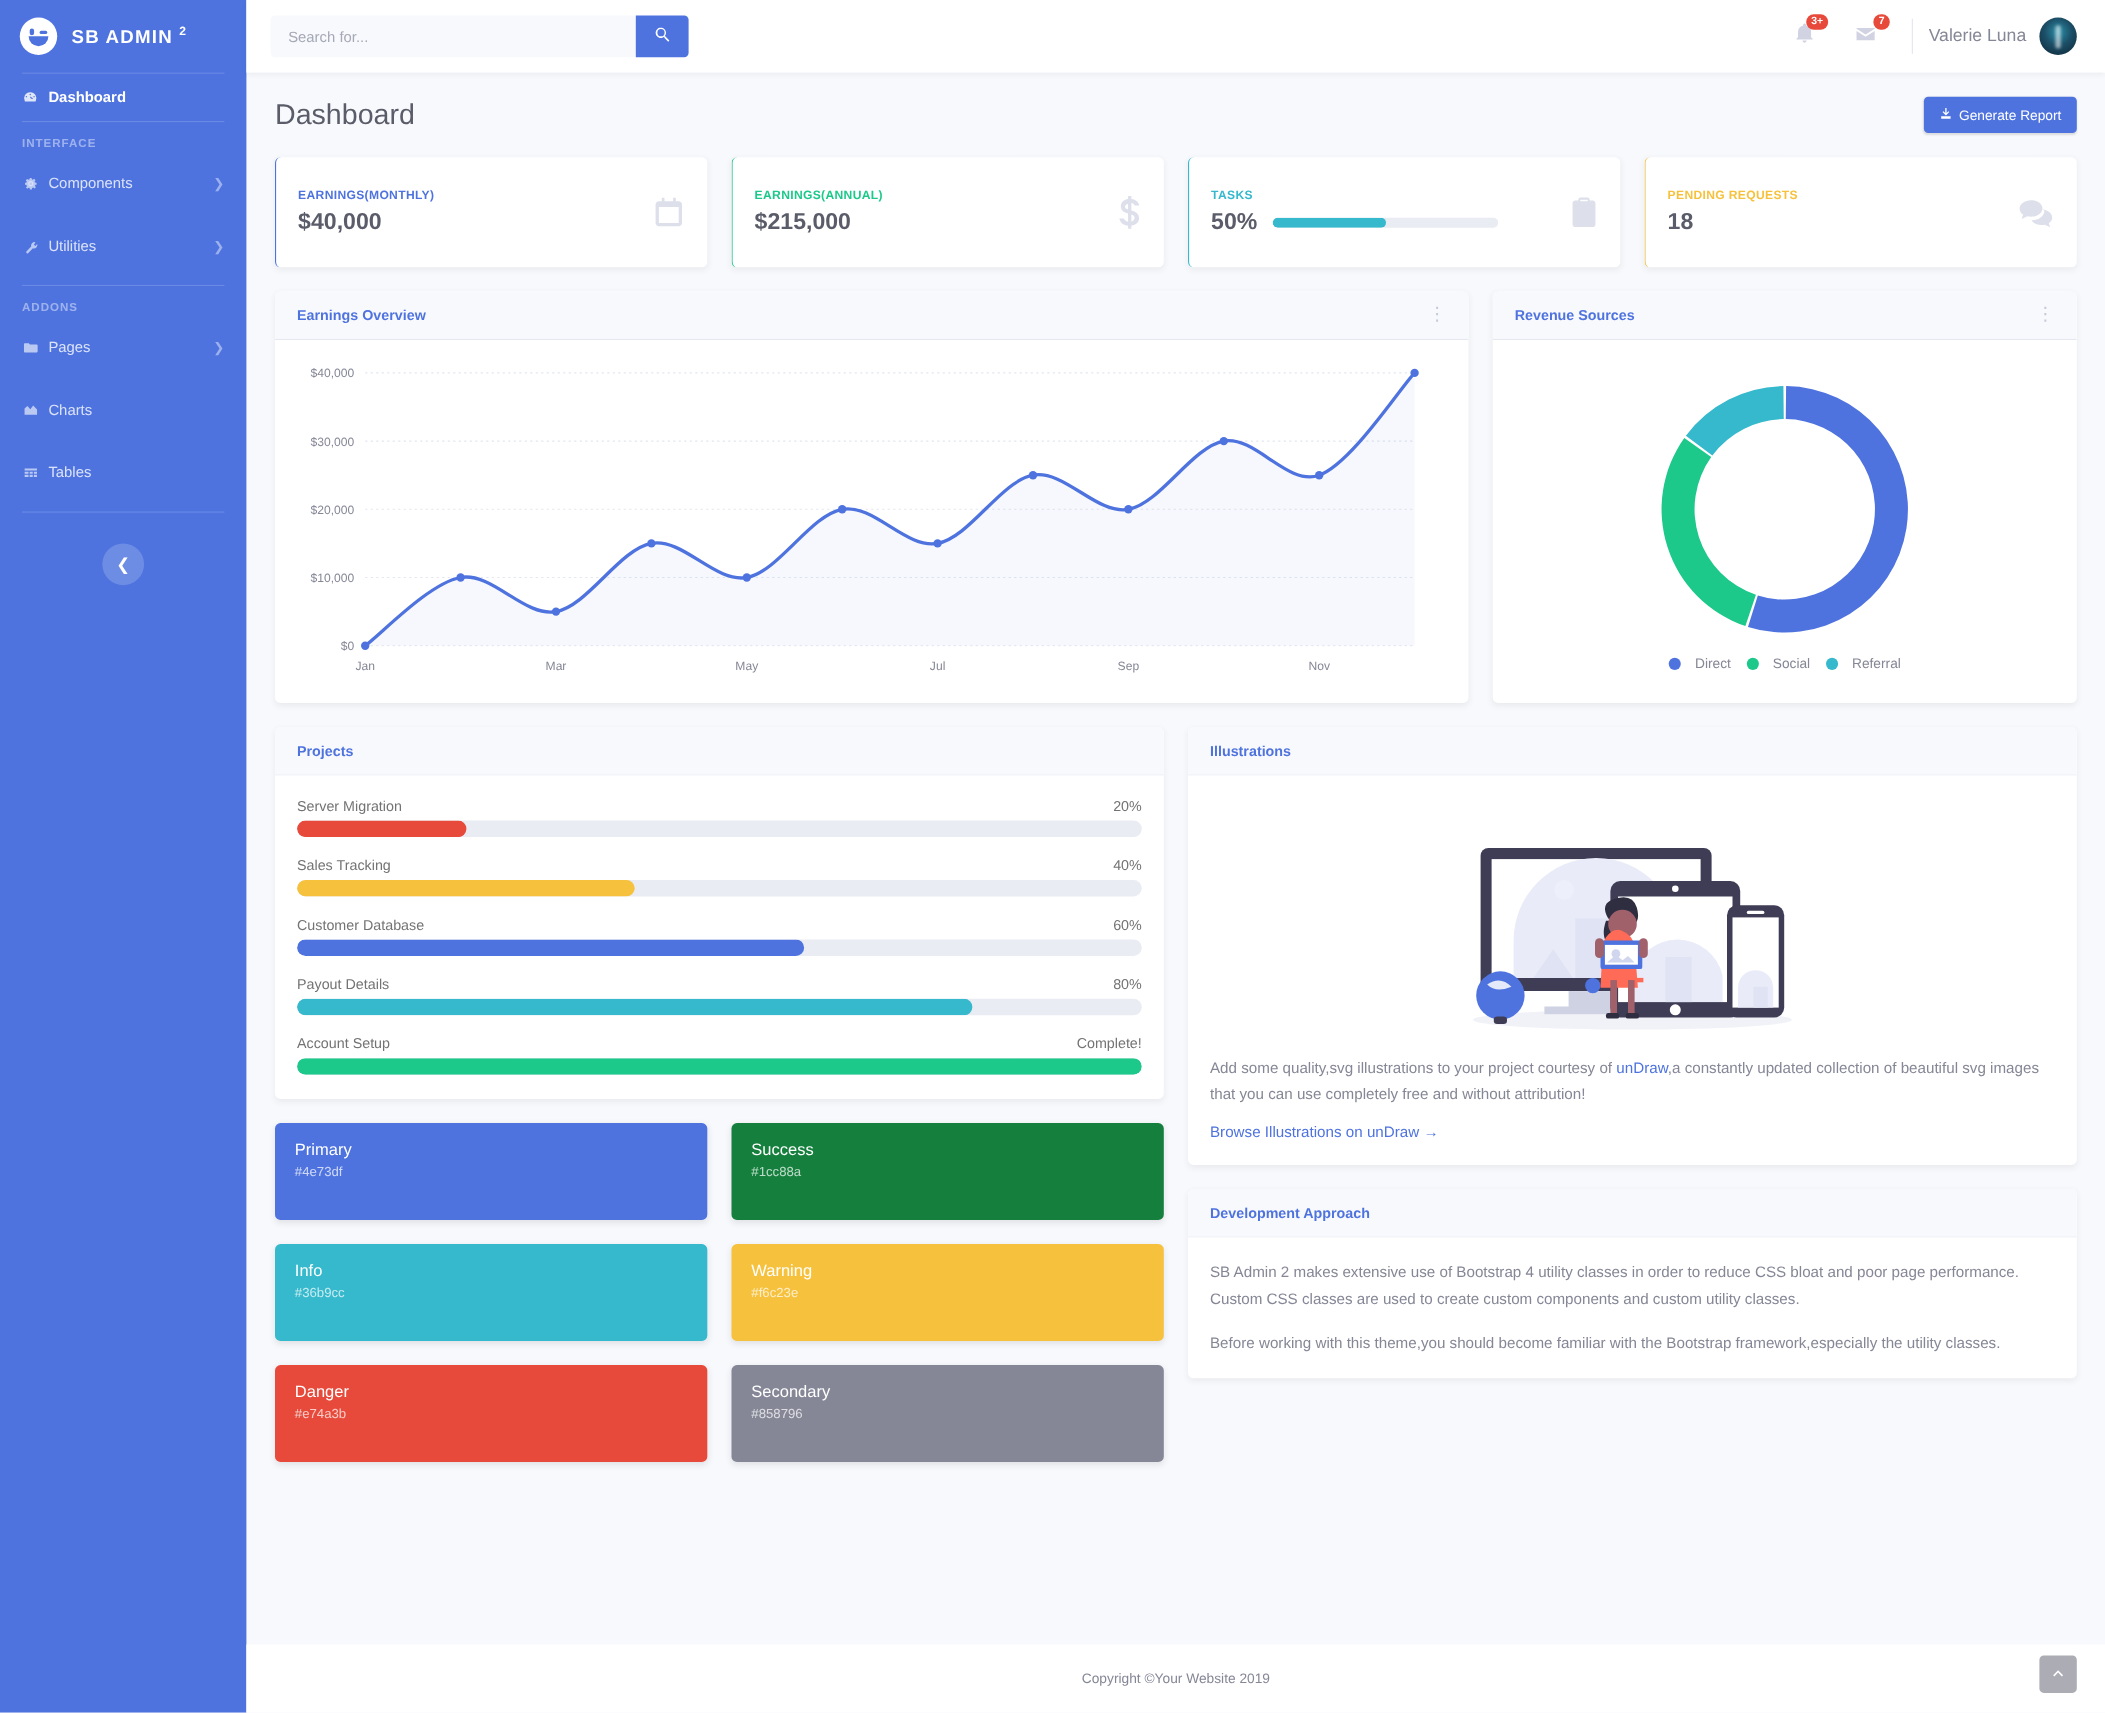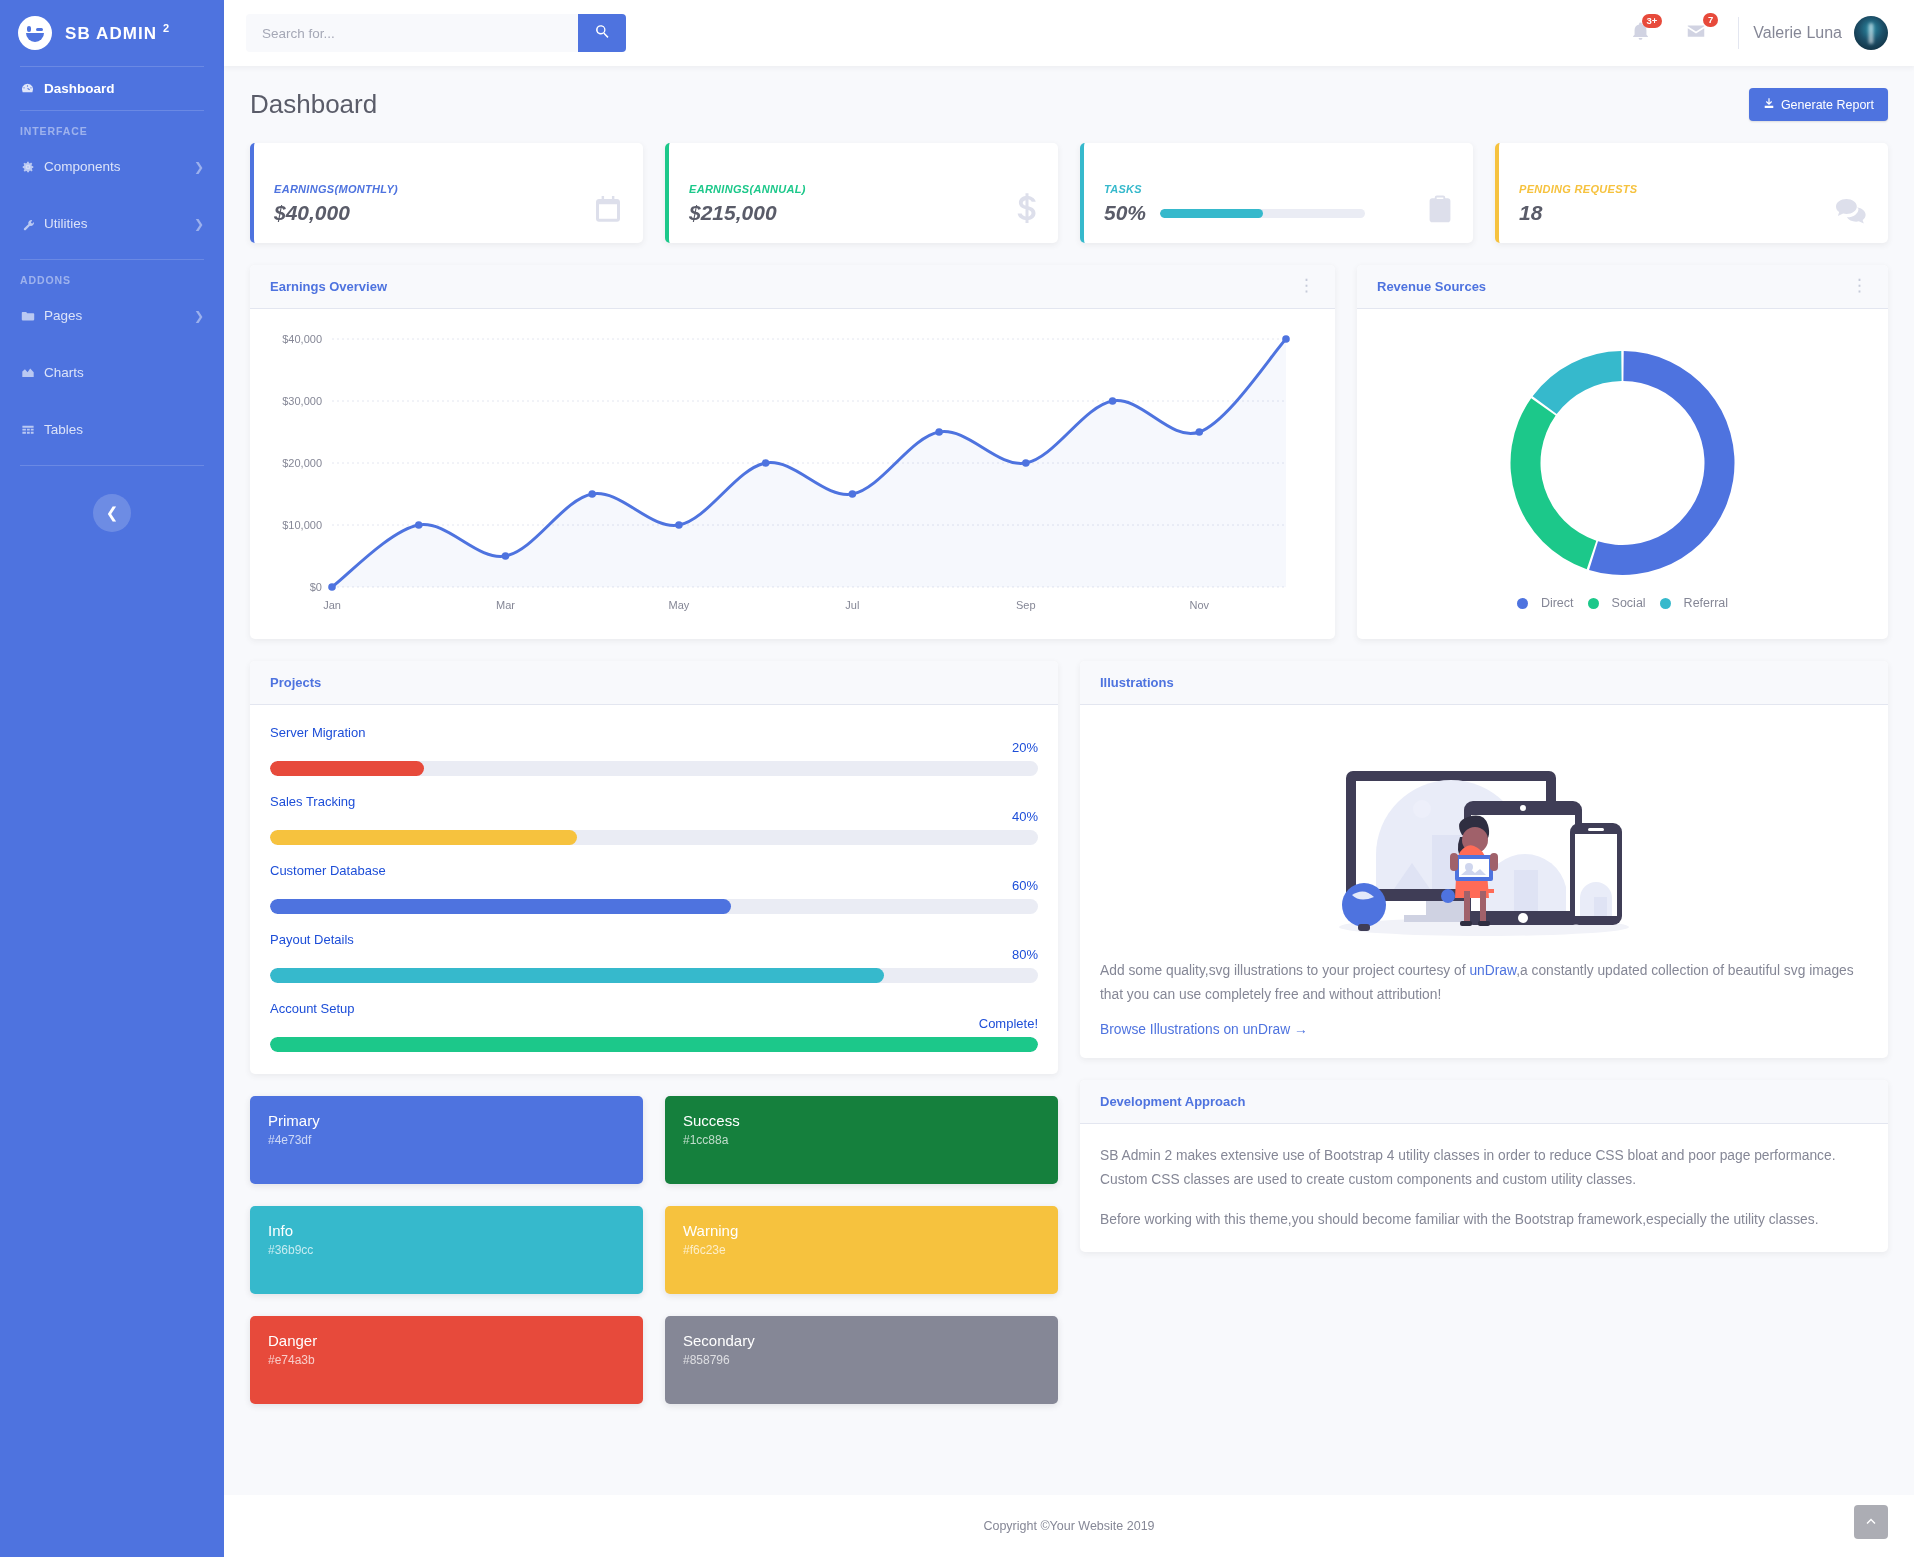--- a/index.html
+++ b/index.html
@@ -109,24 +109,23 @@
     font-size: 12.5px; padding: 9px 14px; border-radius: 4px; cursor: pointer;
     display: flex; align-items: center; gap: 6px;
     box-shadow: 0 1px 2px rgba(0,0,0,.12);
     font-family: "Liberation Sans", sans-serif;
   }
 
   
   .stat-row { display: flex; gap: 22px; margin-bottom: 22px; }
   .stat-card {
     flex: 1; background: #fff; border-radius: 5px; padding: 18px 20px;
-    display: flex; align-items: flex-end; min-height: 100px;
+    display: flex; align-items: center; min-height: 100px;
     box-shadow: 0 2px 6px rgba(58,59,69,.08);
-    border-left: 4px solid #b91c1c;
-    font-style: italic;
+    border-left: 1px solid #b91c1c;
   }
   .stat-label { font-size: 11px; font-weight: bold; letter-spacing: .3px; margin-bottom: 6px; }
   .stat-value { font-size: 21px; color: #5a5c69; font-weight: bold; }
   .stat-ico { margin-left: auto; color: #dddfeb; font-size: 31px; display:flex; align-items:center; }
   .stat-inline { display: flex; align-items: center; gap: 14px; }
   .progress-outer { width: 205px; height: 9px; background: #eaecf4; border-radius: 5px; overflow: hidden; }
   .progress-inner { height: 100%; border-radius: 5px; }
 
   
   .card {
@@ -151,21 +150,21 @@
   .legend { display: flex; justify-content: center; gap: 14px; margin-top: 8px; }
   .legend-item { display: flex; align-items: center; gap: 13px; font-size: 12.5px; color: #858796; }
   .legend-dot { width: 11px; height: 11px; border-radius: 50%; display:inline-block; }
 
   .lower-row { display: flex; gap: 22px; align-items: flex-start; }
   .col-left { flex: 0 0 808px; }
   .col-right { flex: 1; }
 
   .proj-row { margin-bottom: 18px; }
   .proj-row:last-child { margin-bottom: 2px; }
-  .proj-head { display: flex; font-size: 13px; color: #1d4ed8; margin-bottom: 6px; flex-direction: column; }
+  .proj-head { display: flex; font-size: 13px; color: #737373; margin-bottom: 6px; }
   .proj-head .pct { margin-left: auto; }
   .bar-outer { height: 15px; background: #eaecf4; border-radius: 8px; overflow: hidden; }
   .bar-inner { height: 100%; border-radius: 8px; }
 
   .swatch-grid { display: flex; flex-wrap: wrap; gap: 22px; margin-top: 22px; }
   .swatch {
     width: 393px; height: 88px; border-radius: 5px; color: #fff;
     padding: 16px 18px; box-shadow: 0 2px 6px rgba(58,59,69,.12);
   }
   .swatch .t { font-size: 15px; margin-bottom: 4px; }

